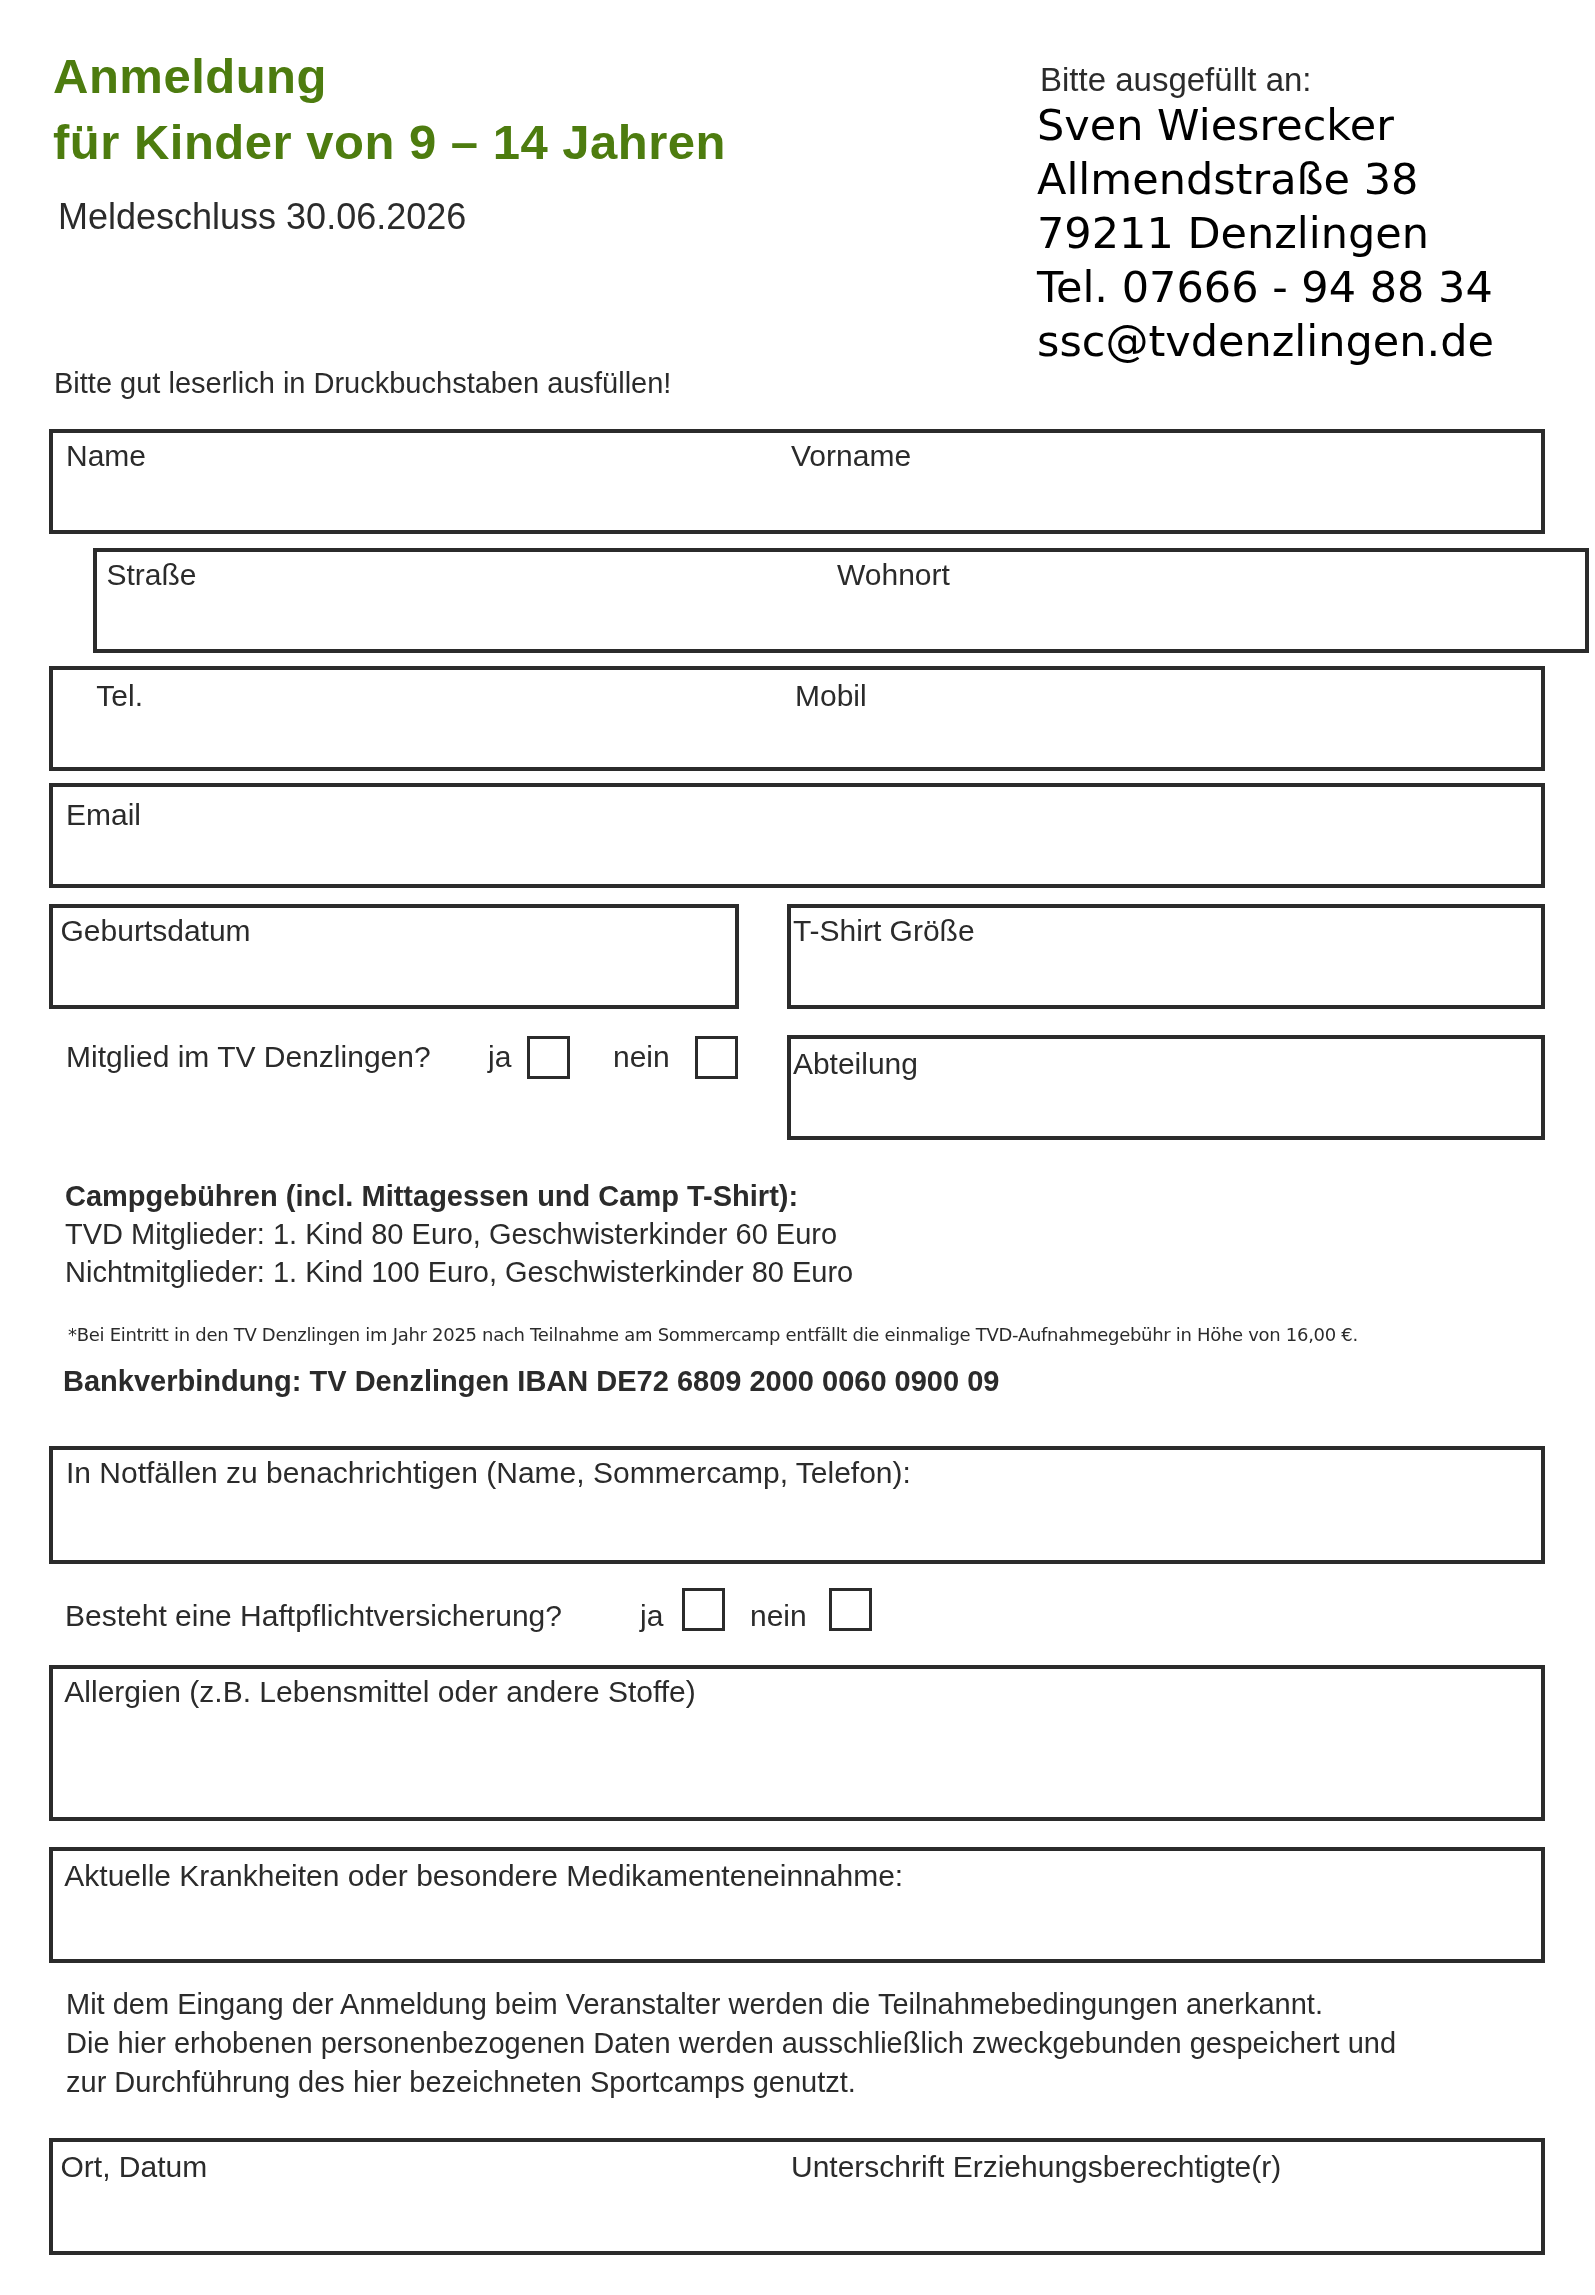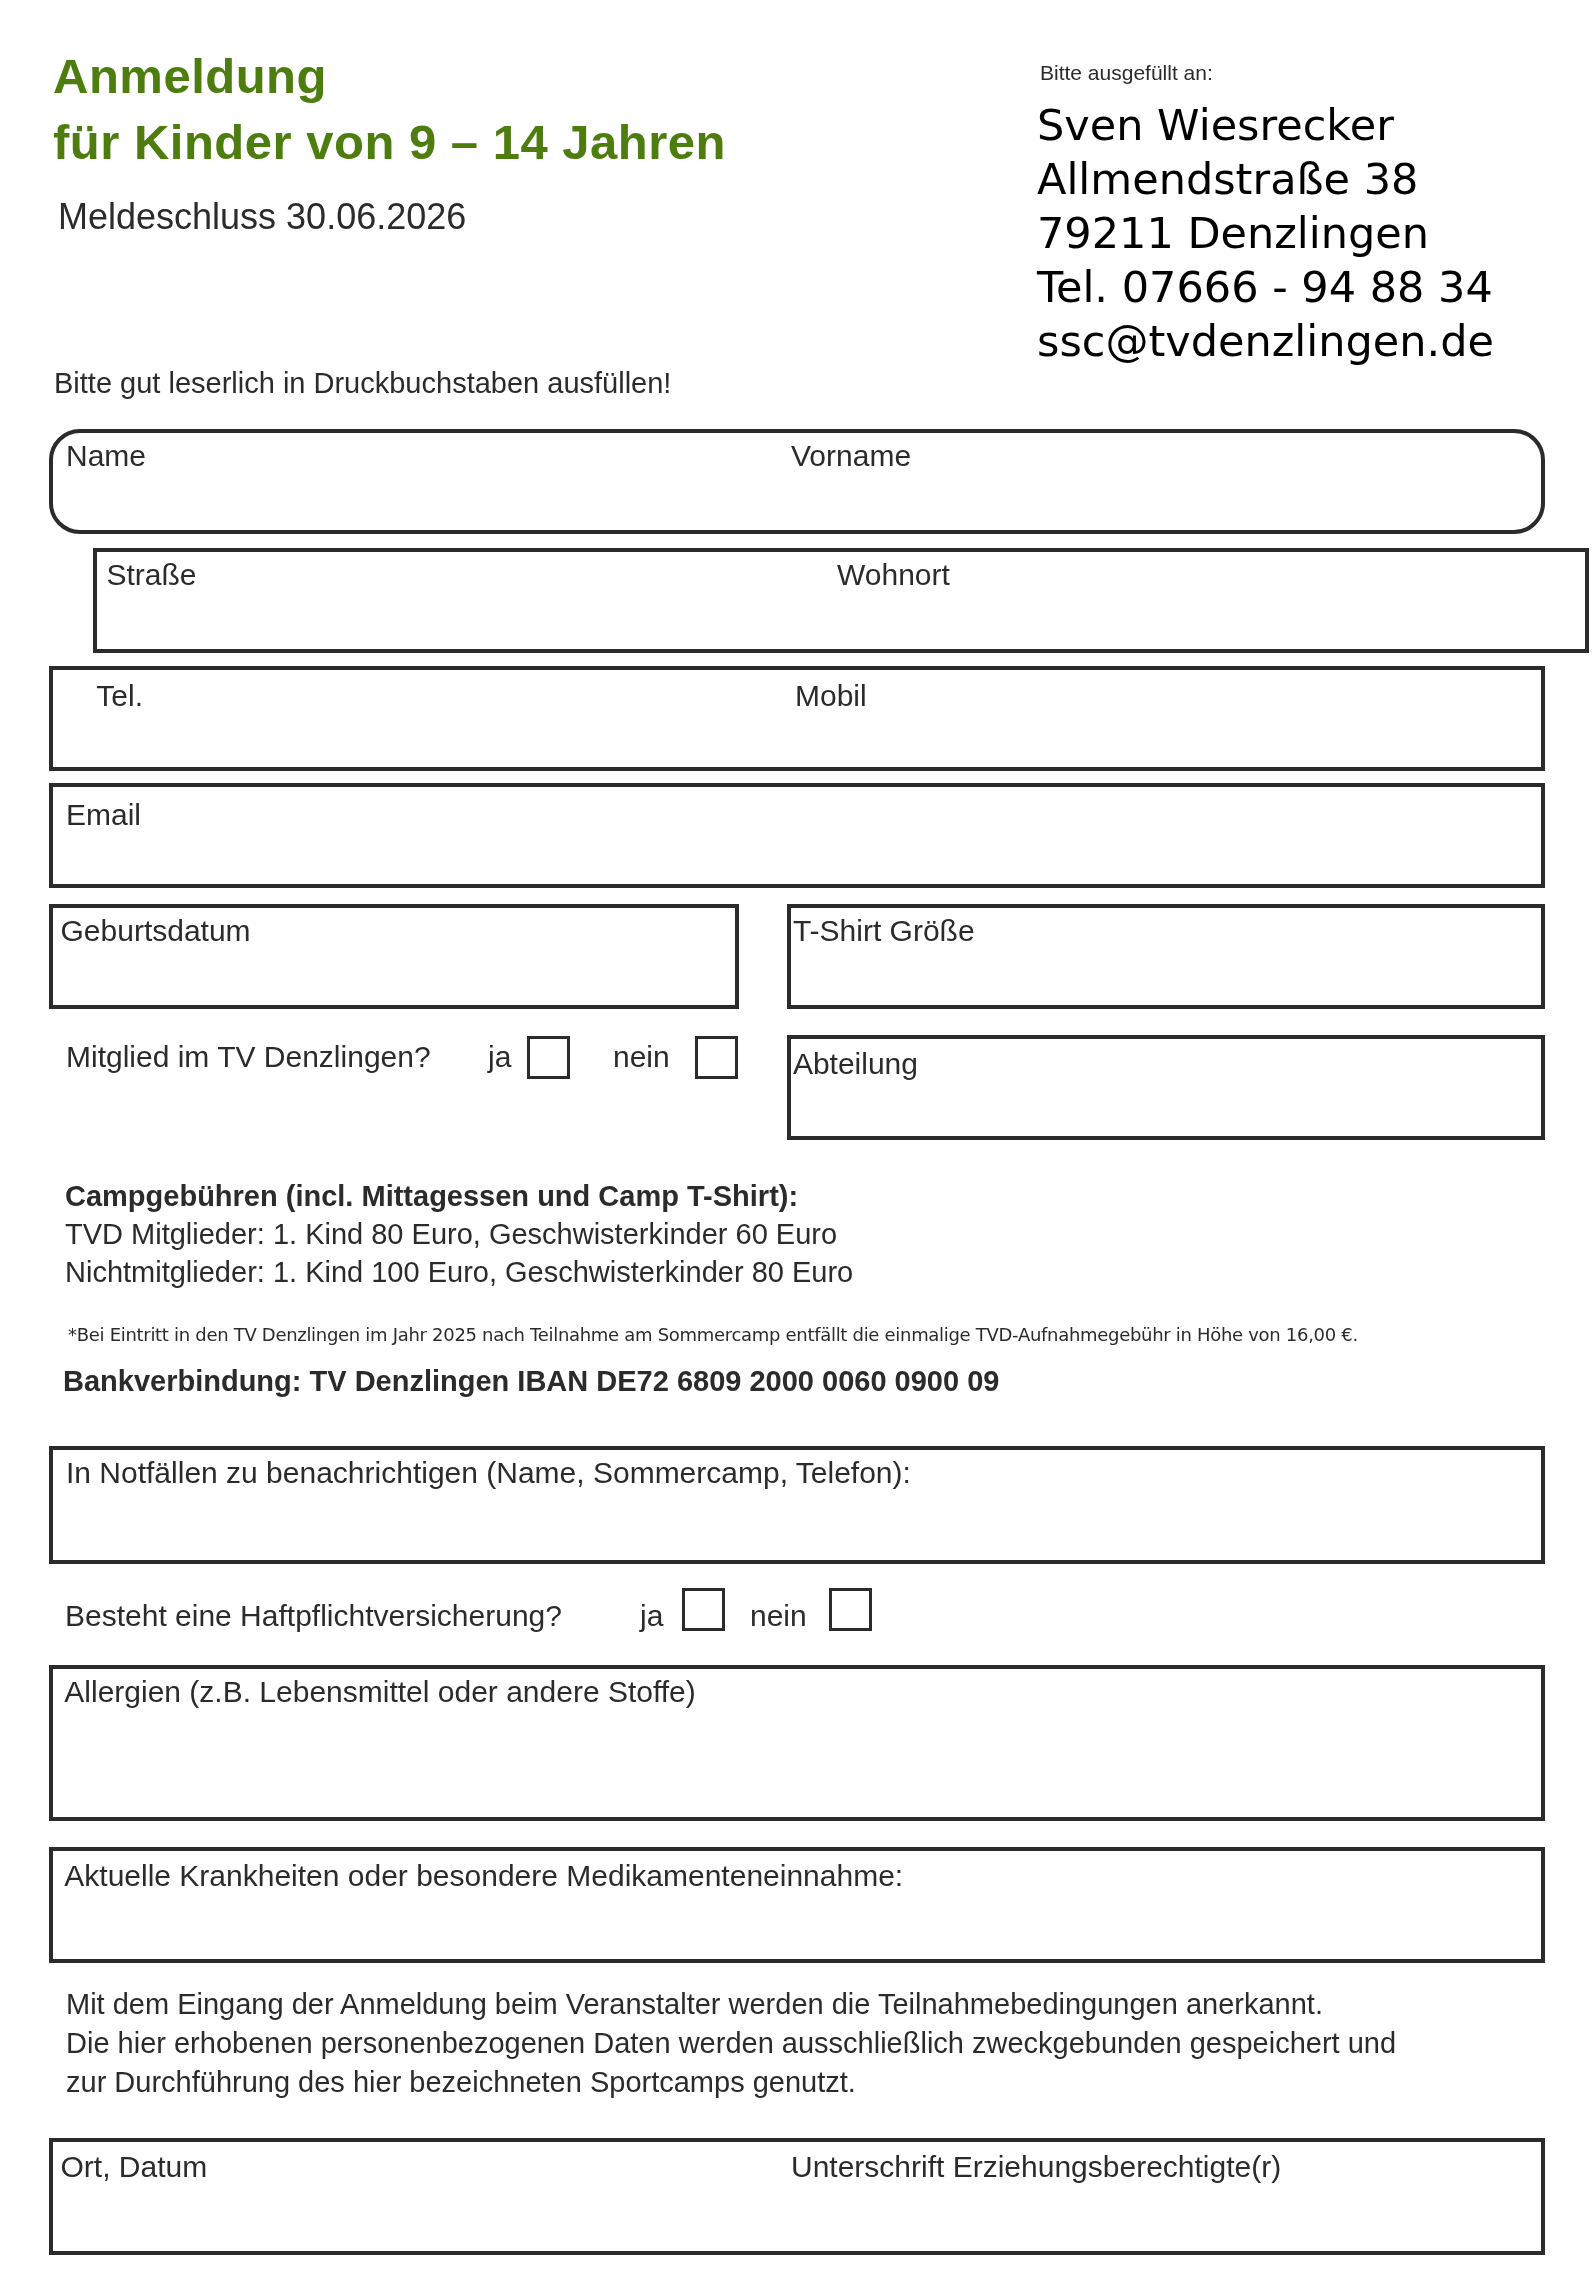--- a/index.html
+++ b/index.html
@@ -1,21 +1,21 @@
 <!DOCTYPE html>
 <html style="font-size:15px"><head>
 <meta charset="utf-8">
 <style>
   html, body { margin:0; padding:0; background:#ffffff; }
   body { width:1595px; height:2296px; position:relative; overflow:hidden; color:#2b2b2b;
          font-family:"Liberation Sans", sans-serif; }
   .abs { position:absolute; white-space:nowrap; }
   .title { font-weight:bold; font-size:49px; line-height:66px; letter-spacing:0.5px; color:#4d7c0f; }
   .sub { font-size:36px; }
-  .addr-label { font-size:21px; }
+  .addr-label { font-size:33px; }
   .addr { font-family:"DejaVu Sans", sans-serif; font-size:43px; line-height:54px; color:#000000; }
   .hint { font-size:29px; }
   .box { position:absolute; border:4.7px solid #2b2b2b; box-sizing:border-box; background:#fff; cursor:text; }
   .lbl { position:absolute; font-size:30px; white-space:nowrap; color:#2b2b2b; }
   .chk { position:absolute; width:43px; height:43px; border:3.8px solid #2b2b2b; box-sizing:border-box; background:#fff; cursor:pointer; }
   .q { font-size:30px; }
   .fee-h { font-size:29px; font-weight:bold; }
   .fee { font-size:29px; }
   .note { font-size:18px; font-family:"DejaVu Sans", sans-serif; letter-spacing:-0.3px; }
   .bank { font-size:29px; font-weight:bold; }
@@ -32,21 +32,21 @@
 <div class="abs" style="left:1037px;top:98px;">
   <div class="addr">Sven Wiesrecker</div>
   <div class="addr">Allmendstraße 38</div>
   <div class="addr">79211 Denzlingen</div>
   <div class="addr">Tel. 07666 - 94 88 34</div>
   <div class="addr">ssc@tvdenzlingen.de</div>
 </div>
 
 <div class="abs hint" style="left:54px;top:367px;">Bitte gut leserlich in Druckbuchstaben ausfüllen!</div>
 
-<div class="box" style="left:49px;top:429px;width:1496px;height:105px;border-radius:31px;">
+<div class="box" style="left:49px;top:429px;width:1496px;height:105px;">
   <span class="lbl" style="left:13px;top:5.6px;">Name</span>
   <span class="lbl" style="left:738px;top:5.6px;">Vorname</span>
 </div>
 
 <div class="box" style="left:49px;top:548px;width:1496px;height:105px;margin-left:44px;">
   <span class="lbl" style="left:9.4px;top:5.6px;">Straße</span>
   <span class="lbl" style="left:740px;top:5.6px;">Wohnort</span>
 </div>
 
 <div class="box" style="left:49px;top:666px;width:1496px;height:105px;">

